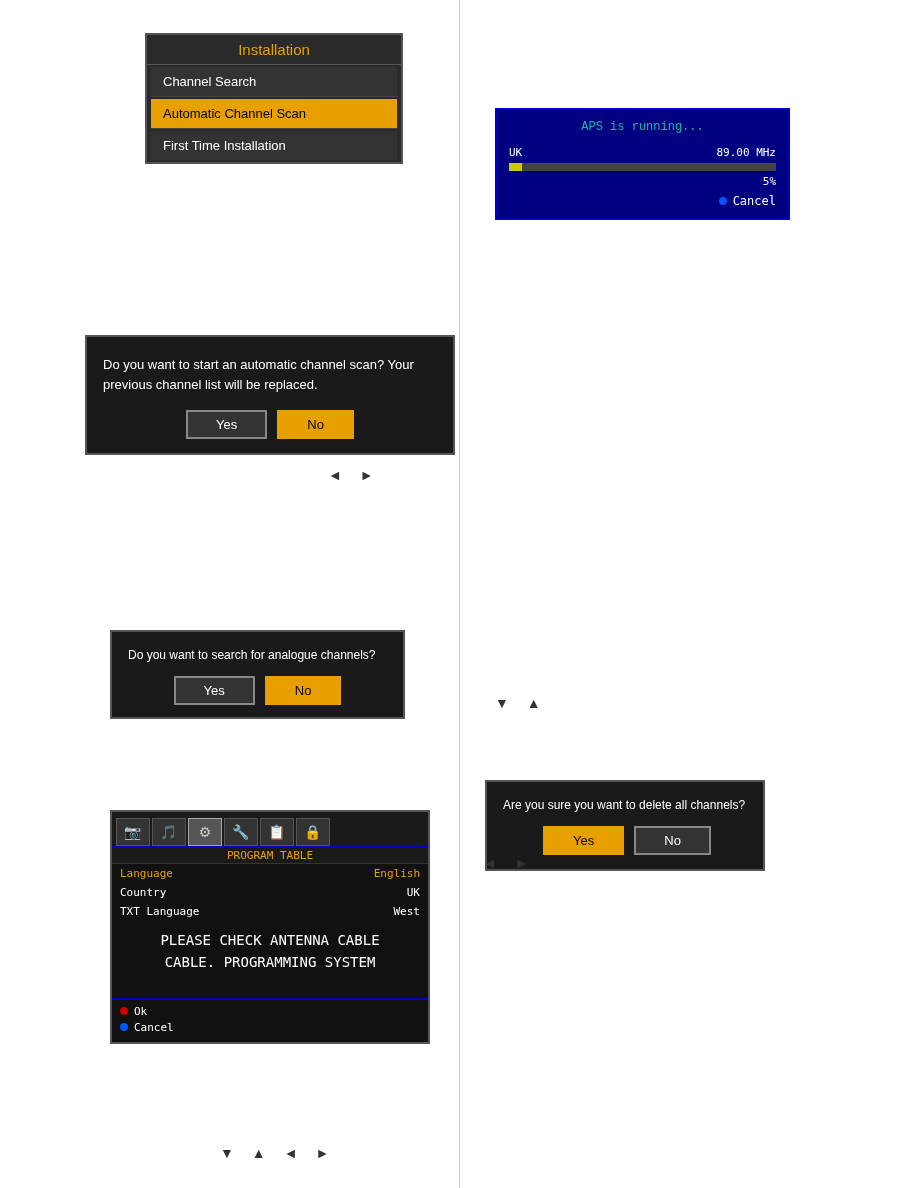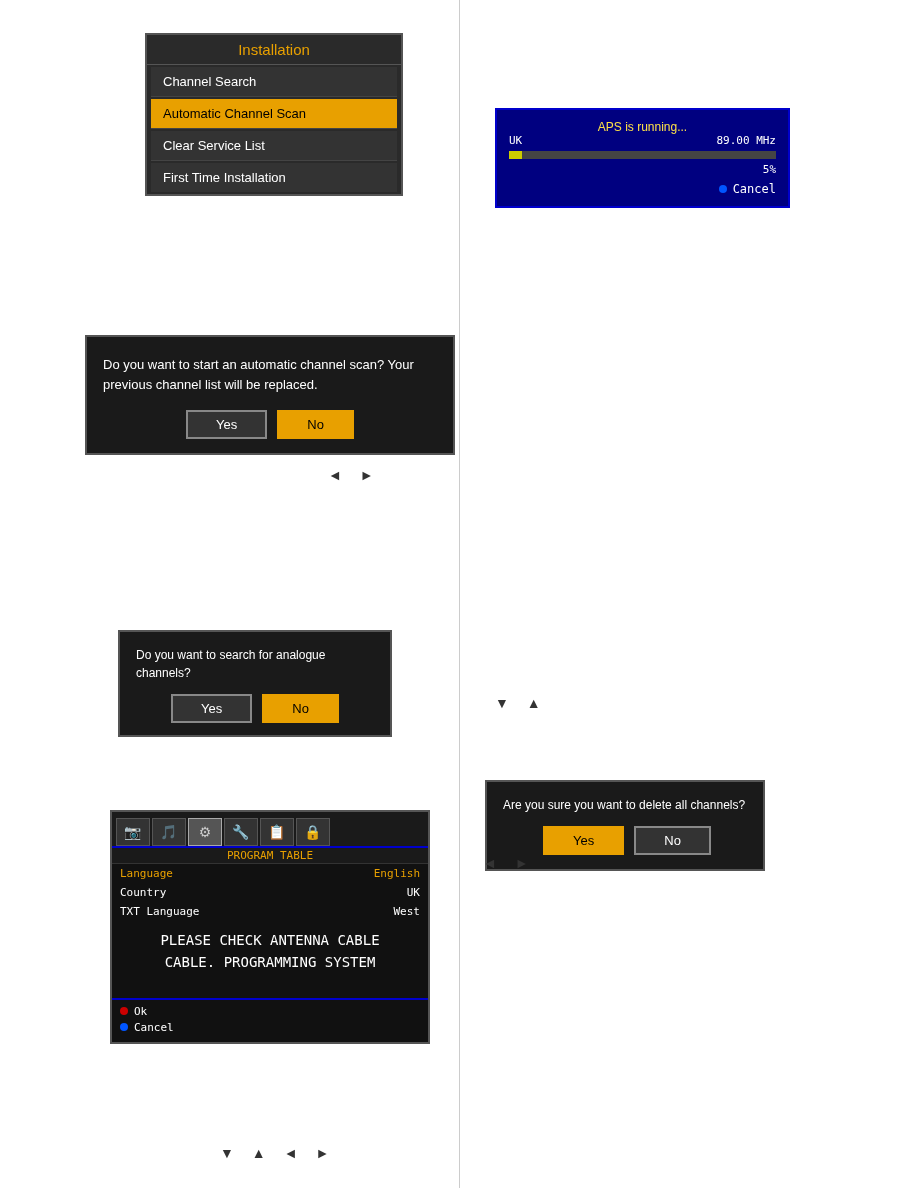--- a/index.html
+++ b/index.html
@@ -60,25 +60,25 @@
     .aps-panel {
       position: absolute;
       left: 495px;
       top: 108px;
       width: 295px;
       background: #000080;
       border: 2px solid #0000cc;
       padding: 10px 12px;
     }
     .aps-title {
-      color: #fde047;
+      color: #14b8a6;
       font-size: 12px;
       text-align: center;
-      margin-bottom: 0;
-      font-family: Liberation Sans, sans-serif;
+      margin-bottom: 12px;
+      font-family: Liberation Mono, monospace;
     }
     .aps-freq-row {
       display: flex;
       justify-content: space-between;
       color: #ffffff;
       font-size: 11px;
       font-family: monospace;
       margin-bottom: 4px;
     }
     .aps-progress-bar-bg {
@@ -185,23 +185,23 @@
 
     .arrows-middle-left {
       position: absolute;
       left: 328px;
       top: 467px;
     }
 
     
     .confirm-analogue {
       position: absolute;
-      left: 118px;
+      left: 110px;
       top: 630px;
-      width: 274px;
+      width: 295px;
       background: #1a1a1a;
       border: 2px solid #555;
       padding: 14px 16px 12px 16px;
     }
     .confirm-analogue-text {
       color: #ffffff;
       font-size: 12px;
       line-height: 1.5;
       margin-bottom: 12px;
     }
@@ -345,21 +345,20 @@
   </style>
 </head>
 <body>
 
 <div class="divider-line"></div>
 
 <div class="installation-menu">
   <div class="installation-title">Installation</div>
   <div class="menu-item">Channel Search</div>
   <div class="menu-item active">Automatic Channel Scan</div>
-  <div class="menu-item">Clear Service List</div>
   <div class="menu-item">First Time Installation</div>
 </div>
 
 <div class="aps-panel">
   <div class="aps-title">APS is running...</div>
   <div class="aps-freq-row">
     <span>UK</span>
     <span>89.00 MHz</span>
   </div>
   <div class="aps-progress-bar-bg">

